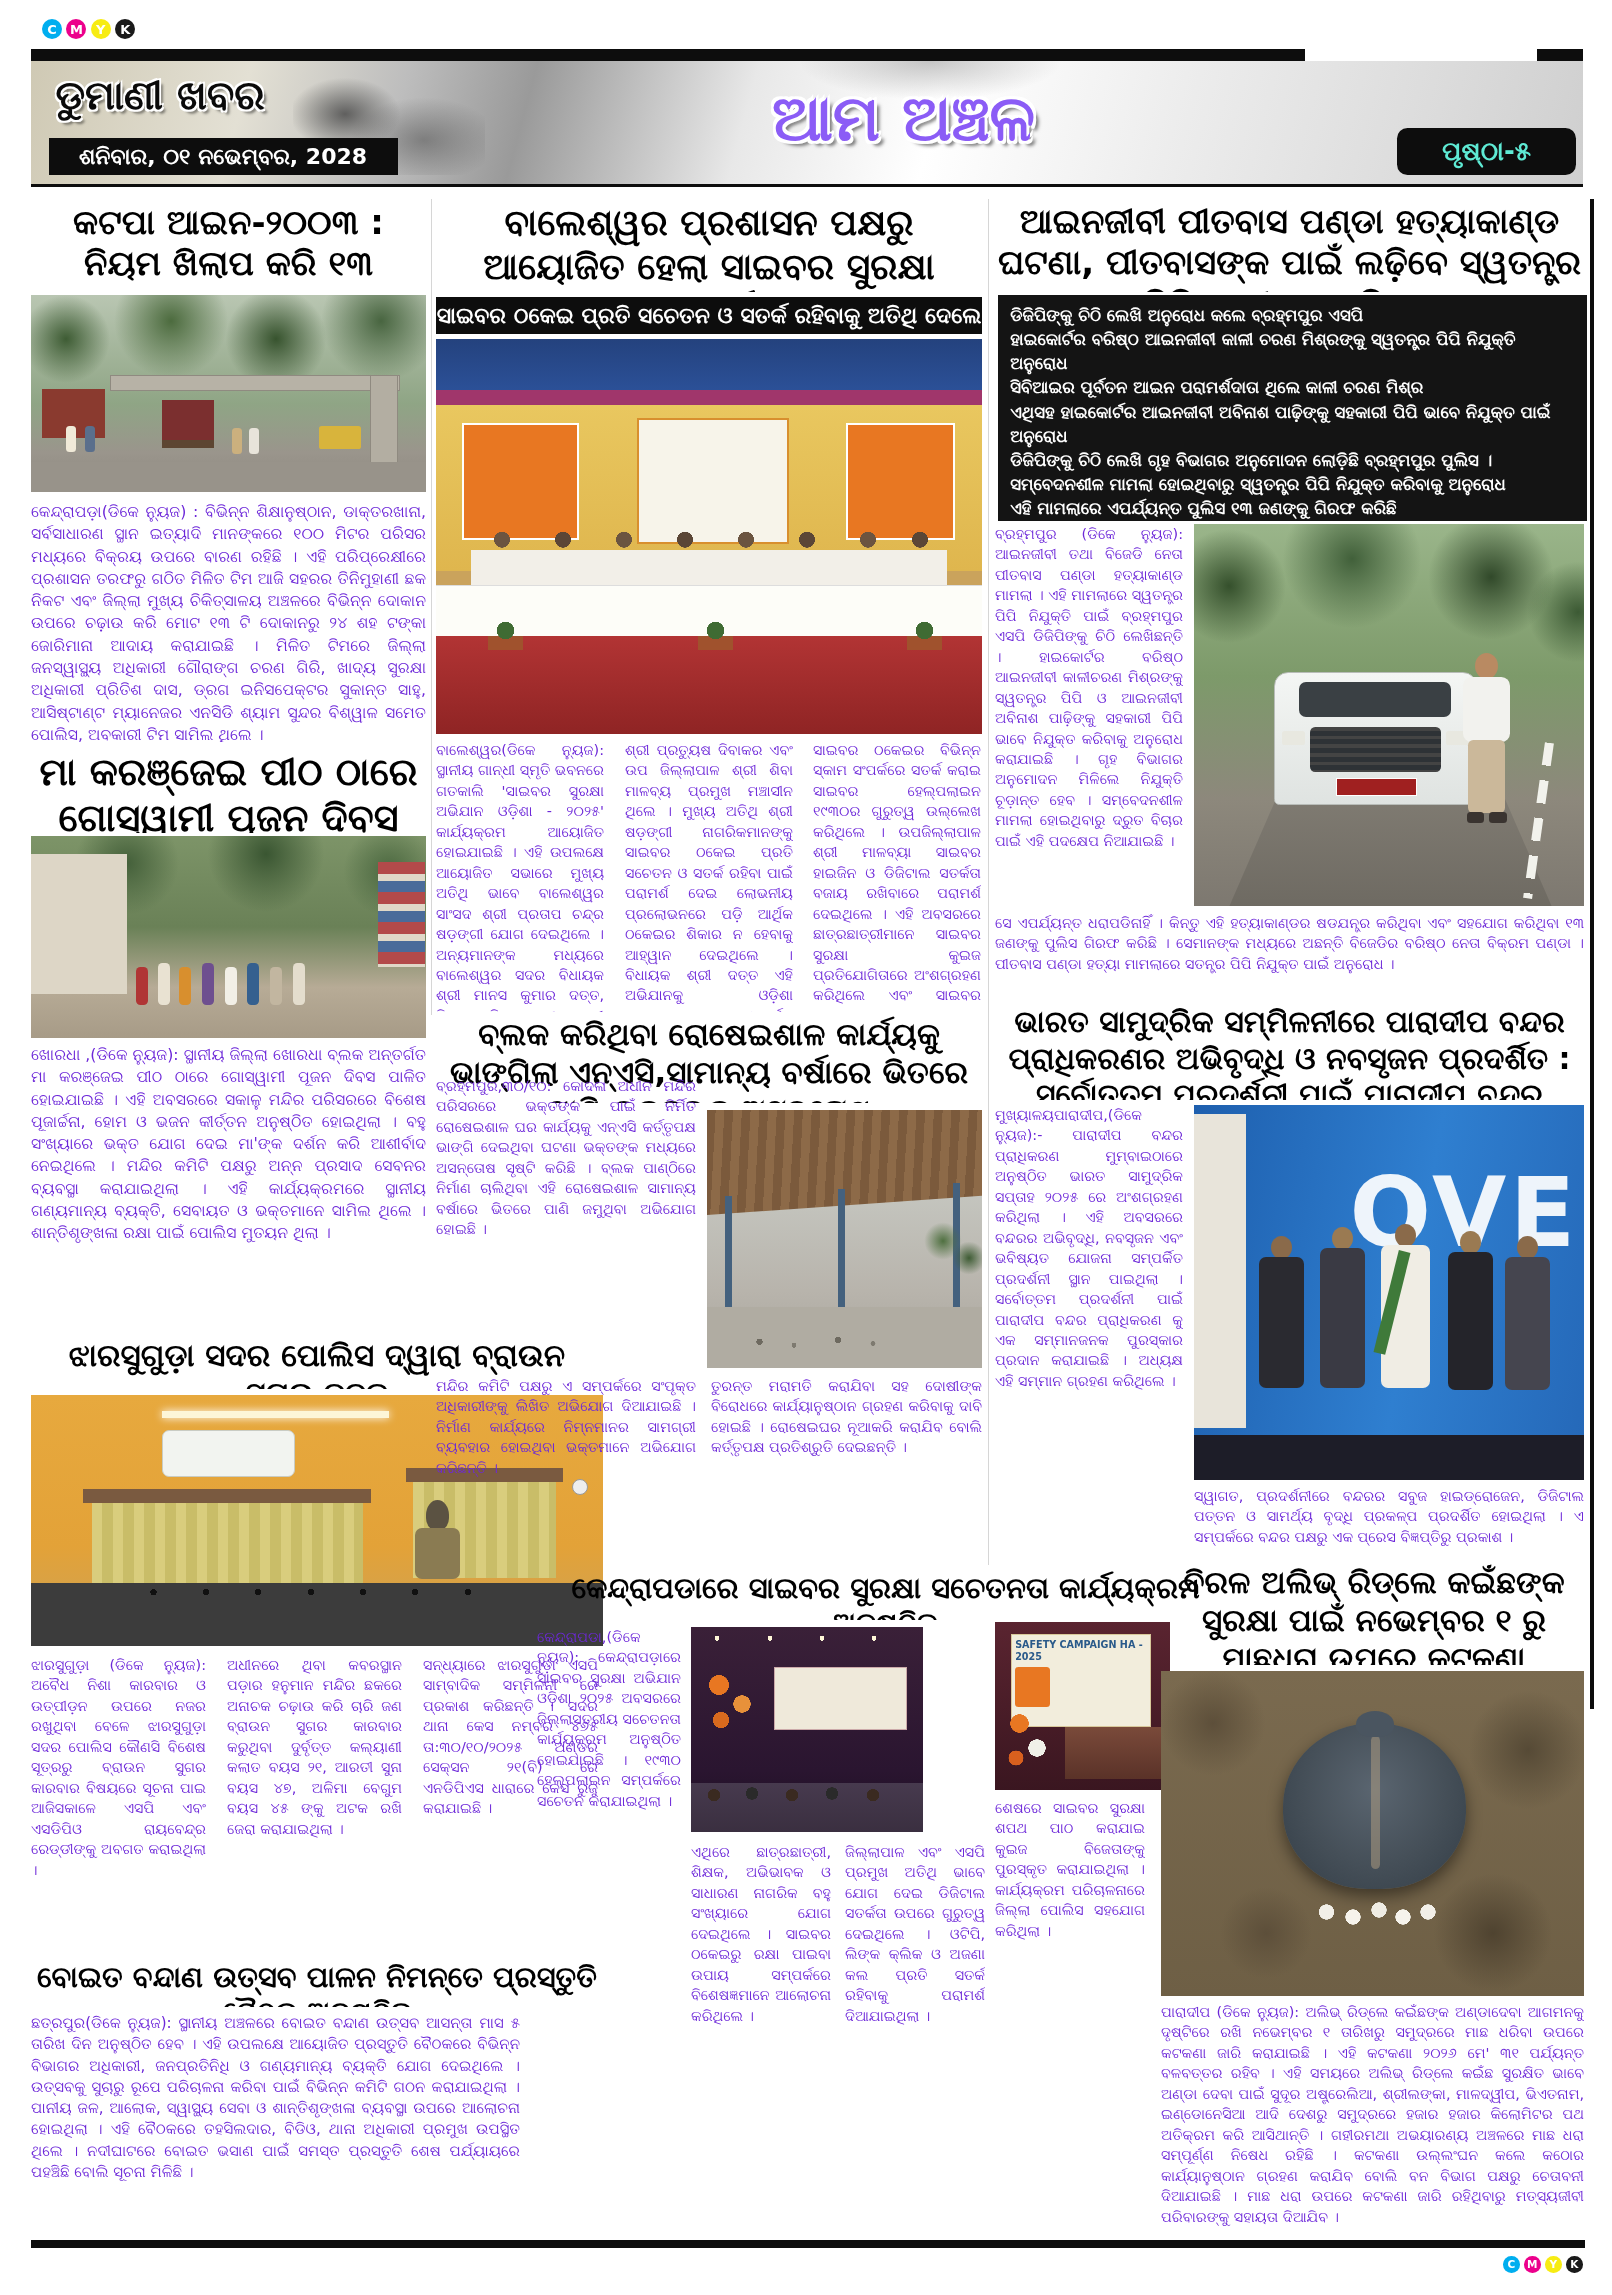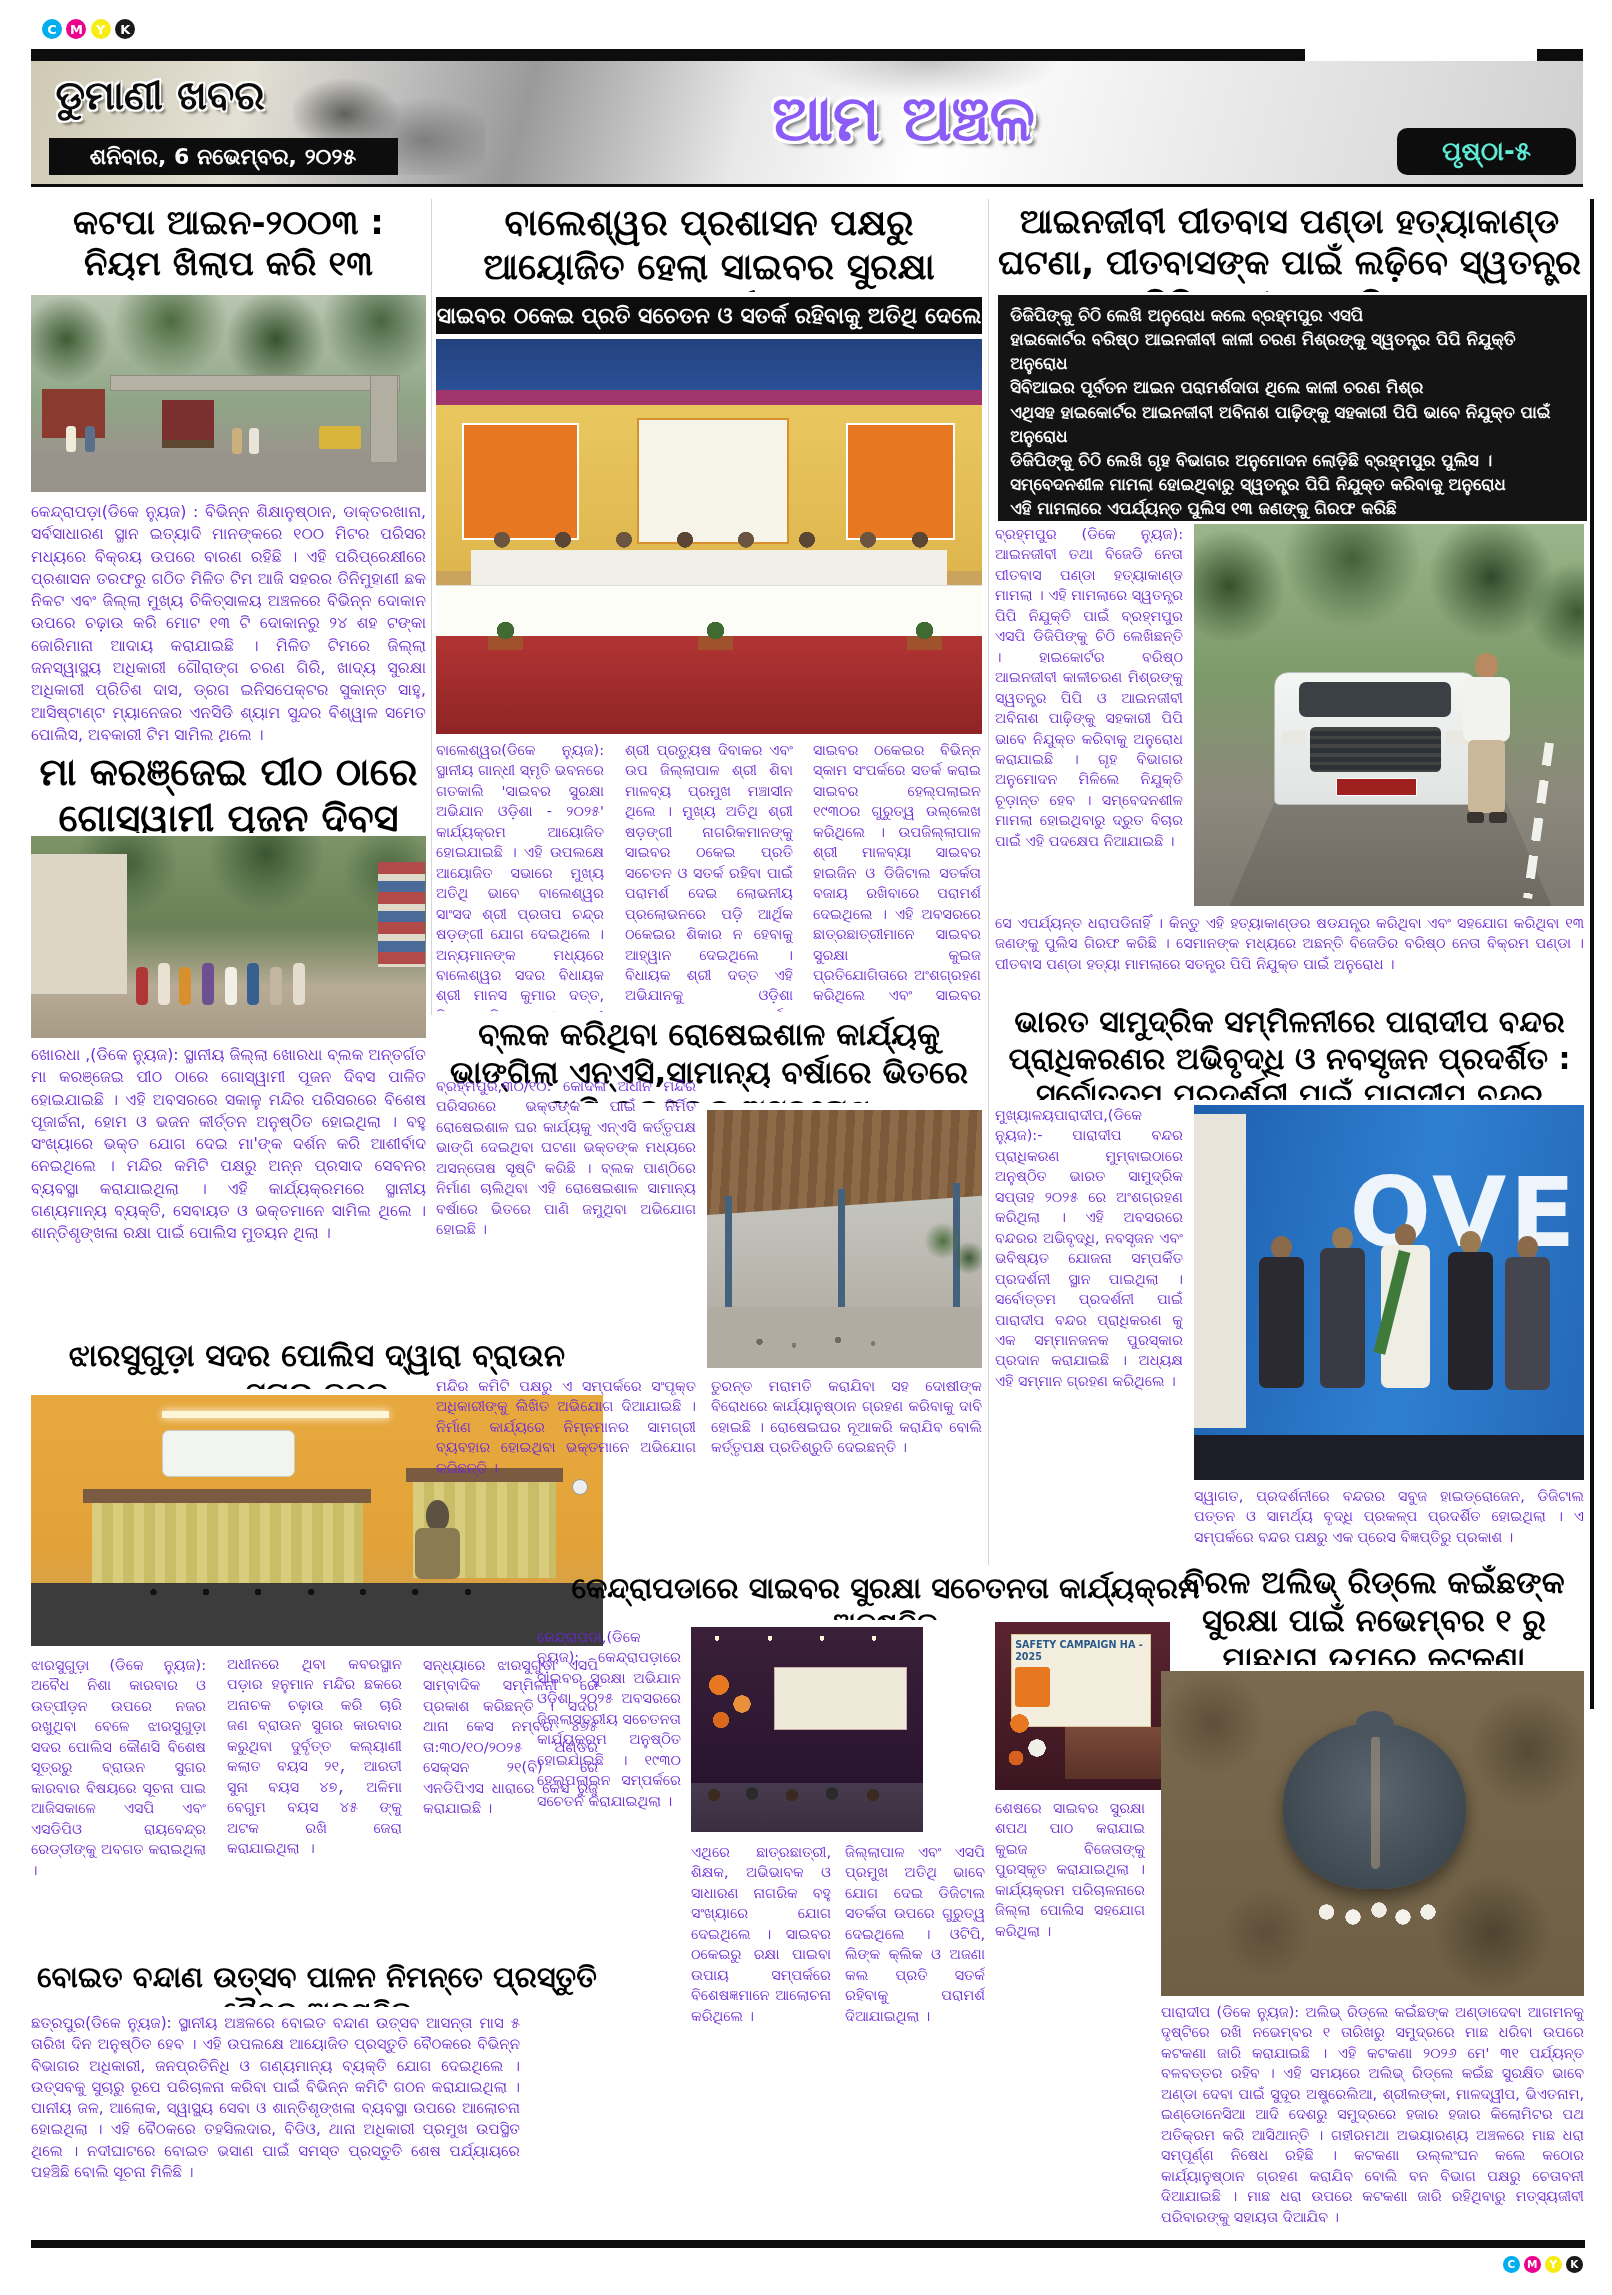--- a/index.html
+++ b/index.html
@@ -40,21 +40,21 @@
          background:linear-gradient(105deg,#cfc9b4 0%,#e3e0d4 14%,#bdbdbd 24%,#9a9a9a 32%,#e8e8e8 46%,#ffffff 58%,#ececec 74%,#dddddd 88%,#cfcfcf 100%);">
       <div class="fig" style="left:262px;top:8.7px;width:192px;height:105px;background:
            radial-gradient(ellipse 79px 52px at 52px 44px, rgba(60,60,60,.75), rgba(60,60,60,0) 70%),
            radial-gradient(ellipse 105px 61px at 131px 70px, rgba(90,90,90,.6), rgba(90,90,90,0) 70%);"></div>
       <div class="fig" style="left:716px;top:0;width:367px;height:79px;background:
            radial-gradient(ellipse 175px 52px at 183px 0px, rgba(150,150,150,.55), rgba(150,150,150,0) 75%);"></div>
     </div>
     <div class="abs" style="left:24.4px;top:23px;font-size:40px;font-weight:800;color:#0a0a0a;
          text-shadow:1.7px 1.7px 0 #ffffff,-1.7px -1.7px 0 #ffffff,1.7px -1.7px 0 #ffffff,-1.7px 1.7px 0 #ffffff,3.5px 3.5px 2.6px rgba(0,0,0,.45);">ଡୁମାଣୀ ଖବର</div>
     <div class="abs blackbar" style="left:17.5px;top:89px;width:349px;height:37px;display:flex;align-items:center;justify-content:center;">
-      <span style="color:#fff;font-size:22px;font-weight:600;">ଶନିବାର, 6 ନଭେମ୍ବର, ୨୦୨୫</span>
+      <span style="color:#fff;font-size:22px;font-weight:600;">ଶନିବାର, ୦୧ ନଭେମ୍ବର, 2028</span>
     </div>
     <div class="abs" style="left:541px;top:33px;width:663px;text-align:center;font-size:63px;font-weight:800;color:#8b5cf6;
          text-shadow:2.6px 2.6px 0 #fff,-2.6px -2.6px 0 #fff,2.6px -2.6px 0 #fff,-2.6px 2.6px 0 #fff,5.2px 5.2px 3.5px rgba(0,0,0,.5);">ଆମ ଅଞ୍ଚଳ</div>
     <div class="abs blackbar" style="left:1366px;top:79px;width:179px;height:47px;border-radius:10.5px;display:flex;align-items:center;justify-content:center;">
       <span style="color:#5eead4;font-size:26px;font-weight:700;">ପୃଷ୍ଠା-୫</span>
     </div>
     <div class="abs blackbar" style="left:0;top:135px;width:1552px;height:2.6px;"></div>
   </div>
 
   <div class="abs vrule" style="left:431px;top:199px;height:816px;opacity:.55;"></div>
@@ -127,21 +127,21 @@
          radial-gradient(circle 5.2px at 70px 5.2px,#111 60%,transparent 62%),
          radial-gradient(circle 5.2px at 122px 5.2px,#111 60%,transparent 62%),
          radial-gradient(circle 5.2px at 175px 5.2px,#111 60%,transparent 62%),
          radial-gradient(circle 5.2px at 227px 5.2px,#111 60%,transparent 62%),
          radial-gradient(circle 5.2px at 279px 5.2px,#111 60%,transparent 62%),
          radial-gradient(circle 5.2px at 332px 5.2px,#111 60%,transparent 62%);"></div>
     <div class="fig" style="left:541px;top:84px;width:14px;height:14px;background:#eee;border-radius:50%;border:1.7px solid #999;"></div>
   </div>
 
   <div class="abs body-txt small-txt" style="left:31px;top:1655px;width:175px;height:293px;">ଝାରସୁଗୁଡ଼ା (ଡିକେ ନ୍ୟୁଜ): ଅବୈଧ ନିଶା କାରବାର ଓ ଉତ୍ପୀଡ଼ନ ଉପରେ ନଜର ରଖୁଥିବା ବେଳେ ଝାରସୁଗୁଡ଼ା ସଦର ପୋଲିସ କୌଣସି ବିଶେଷ ସୂତ୍ରରୁ ବ୍ରାଉନ ସୁଗର କାରବାର ବିଷୟରେ ସୂଚନା ପାଇ ଆଜିସକାଳେ ଏସପି ଏବଂ ଏସଡିପିଓ ରାୟବେନ୍ଦ୍ର ରେଡ୍ଡୀଙ୍କୁ ଅବଗତ କରାଇଥିଲା ।</div>
-  <div class="abs body-txt small-txt" style="left:227px;top:1655px;width:175px;height:293px;font-family:Liberation Mono, monospace;">ଅଧୀନରେ ଥିବା କବରସ୍ଥାନ ପଡ଼ାର ହନୁମାନ ମନ୍ଦିର ଛକରେ ଅନାଚକ ଚଢ଼ାଉ କରି ଚାରି ଜଣ ବ୍ରାଉନ ସୁଗର କାରବାର କରୁଥିବା ଦୁର୍ବୃତ୍ତ କଲ୍ୟାଣୀ କଲାତ ବୟସ ୨୧, ଆରତୀ ସୁନା ବୟସ ୪୭, ଅଳିମା ବେଗୁମ ବୟସ ୪୫ ଙ୍କୁ ଅଟକ ରଖି ଜେରା କରାଯାଇଥିଲା ।</div>
+  <div class="abs body-txt small-txt" style="left:227px;top:1655px;width:175px;height:293px;">ଅଧୀନରେ ଥିବା କବରସ୍ଥାନ ପଡ଼ାର ହନୁମାନ ମନ୍ଦିର ଛକରେ ଅନାଚକ ଚଢ଼ାଉ କରି ଚାରି ଜଣ ବ୍ରାଉନ ସୁଗର କାରବାର କରୁଥିବା ଦୁର୍ବୃତ୍ତ କଲ୍ୟାଣୀ କଲାତ ବୟସ ୨୧, ଆରତୀ ସୁନା ବୟସ ୪୭, ଅଳିମା ବେଗୁମ ବୟସ ୪୫ ଙ୍କୁ ଅଟକ ରଖି ଜେରା କରାଯାଇଥିଲା ।</div>
   <div class="abs body-txt small-txt" style="left:423px;top:1655px;width:175px;height:293px;">ସନ୍ଧ୍ୟାରେ ଝାରସୁଗୁଡ଼ା ଏସପି ସାମ୍ବାଦିକ ସମ୍ମିଳନୀ ରେ ପ୍ରକାଶ କରିଛନ୍ତି । ସଦର ଥାନା କେସ ନମ୍ବର ୪୬୫ ତା:୩୦/୧୦/୨୦୨୫ ଅଣ୍ଡର ସେକ୍ସନ ୨୧(ବି) ରେ ଏନଡିପିଏସ ଧାରାରେ କେସ ରୁଜୁ କରାଯାଇଛି ।</div>
 
   <div class="abs hl" style="left:31px;top:1960px;width:572px;height:47px;font-size:29px;">ବୋଇତ ବନ୍ଦାଣ ଉତ୍ସବ ପାଳନ ନିମନ୍ତେ ପ୍ରସ୍ତୁତି ବୈଠକ ଅନୁଷ୍ଠିତ</div>
   <div class="abs body-txt" style="left:31px;top:2013px;width:489px;height:223px;font-size:15px;">ଛତ୍ରପୁର(ଡିକେ ନ୍ୟୁଜ): ସ୍ଥାନୀୟ ଅଞ୍ଚଳରେ ବୋଇତ ବନ୍ଦାଣ ଉତ୍ସବ ଆସନ୍ତା ମାସ ୫ ତାରିଖ ଦିନ ଅନୁଷ୍ଠିତ ହେବ । ଏହି ଉପଲକ୍ଷେ ଆୟୋଜିତ ପ୍ରସ୍ତୁତି ବୈଠକରେ ବିଭିନ୍ନ ବିଭାଗର ଅଧିକାରୀ, ଜନପ୍ରତିନିଧି ଓ ଗଣ୍ୟମାନ୍ୟ ବ୍ୟକ୍ତି ଯୋଗ ଦେଇଥିଲେ । ଉତ୍ସବକୁ ସୁଚାରୁ ରୂପେ ପରିଚାଳନା କରିବା ପାଇଁ ବିଭିନ୍ନ କମିଟି ଗଠନ କରାଯାଇଥିଲା । ପାନୀୟ ଜଳ, ଆଲୋକ, ସ୍ୱାସ୍ଥ୍ୟ ସେବା ଓ ଶାନ୍ତିଶୃଙ୍ଖଳା ବ୍ୟବସ୍ଥା ଉପରେ ଆଲୋଚନା ହୋଇଥିଲା । ଏହି ବୈଠକରେ ତହସିଲଦାର, ବିଡିଓ, ଥାନା ଅଧିକାରୀ ପ୍ରମୁଖ ଉପସ୍ଥିତ ଥିଲେ । ନଦୀଘାଟରେ ବୋଇତ ଭସାଣ ପାଇଁ ସମସ୍ତ ପ୍ରସ୍ତୁତି ଶେଷ ପର୍ଯ୍ୟାୟରେ ପହଞ୍ଚିଛି ବୋଲି ସୂଚନା ମିଳିଛି ।</div>
 
   <div class="abs hl" style="left:436px;top:201px;width:546px;height:91px;font-size:36px;">ବାଲେଶ୍ୱର ପ୍ରଶାସନ ପକ୍ଷରୁ ଆୟୋଜିତ ହେଲା ସାଇବର ସୁରକ୍ଷା ଅଭିଯାନ କାର୍ଯ୍ୟକ୍ରମ</div>
 
   <div class="abs subhead" style="left:436px;top:297px;width:546px;height:37px;font-size:22px;line-height:37px;">ସାଇବର ଠକେଇ ପ୍ରତି ସଚେତନ ଓ ସତର୍କ ରହିବାକୁ ଅତିଥି ଦେଲେ ପରାମର୍ଶ</div>
 
   <div class="abs photo" style="left:436px;top:339px;width:546px;height:395px;background:#caa35c;">

